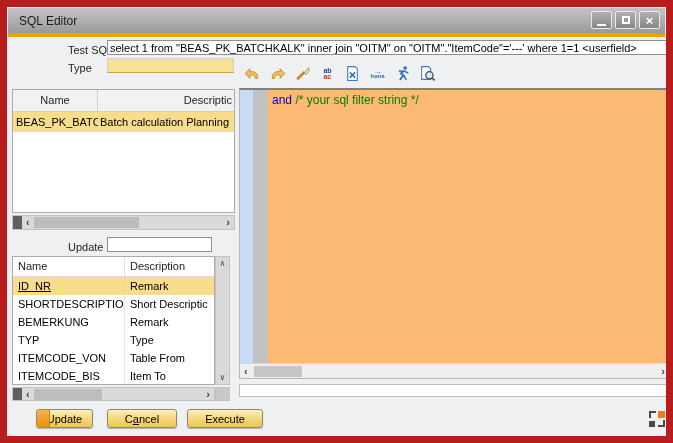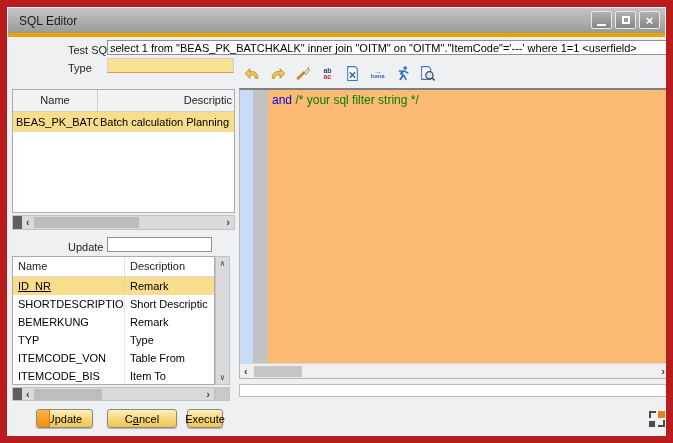--- a/index.html
+++ b/index.html
@@ -84,21 +84,21 @@
   .message-strip { position:absolute; left:232px; top:377px; width:431px; height:13px; background:#FFF; border:1px solid #BDBDBD; }
 
   
   .btn { position:absolute; top:402px; height:19px; border:1px solid #8A8A7A; border-radius:3px;
     background:linear-gradient(#FDF0C0,#F5D87E 50%,#EFC457); font-size:11px; color:#000;
     display:flex; align-items:center; justify-content:center; cursor:pointer; box-shadow:0 1px 1px rgba(0,0,0,0.25); }
   #update-btn { left:29px; width:57px;text-align:center; }
   #update-btn .accent { position:absolute; left:0; top:0; bottom:0; width:13px;
     background:linear-gradient(#F9B445,#EE8E07); border-right:1px solid #D08010; border-radius:2px 0 0 2px; }
   #cancel-btn { left:100px; width:70px;align-items:center; }
-  #execute-btn { left:180px; width:36px; }
+  #execute-btn { left:180px; width:76px; }
   .key-u { text-decoration:underline; }
 
   
   .resize-icon { position:absolute; left:642px; top:404px; width:16px; height:16px; cursor:pointer; }
   .rz-tl { position:absolute; left:0; top:0; width:7px; height:7px; border-left:2px solid #4A4A4A; border-top:2px solid #4A4A4A; }
   .rz-tr { position:absolute; right:0; top:0; width:7px; height:7px; background:#E87E1E; }
   .rz-bl { position:absolute; left:0; bottom:0; width:6px; height:6px; background:#4A4A4A; }
   .rz-br { position:absolute; right:0; bottom:0; width:7px; height:7px; border-right:2px solid #4A4A4A; border-bottom:2px solid #4A4A4A; }
 </style>
 </head>

